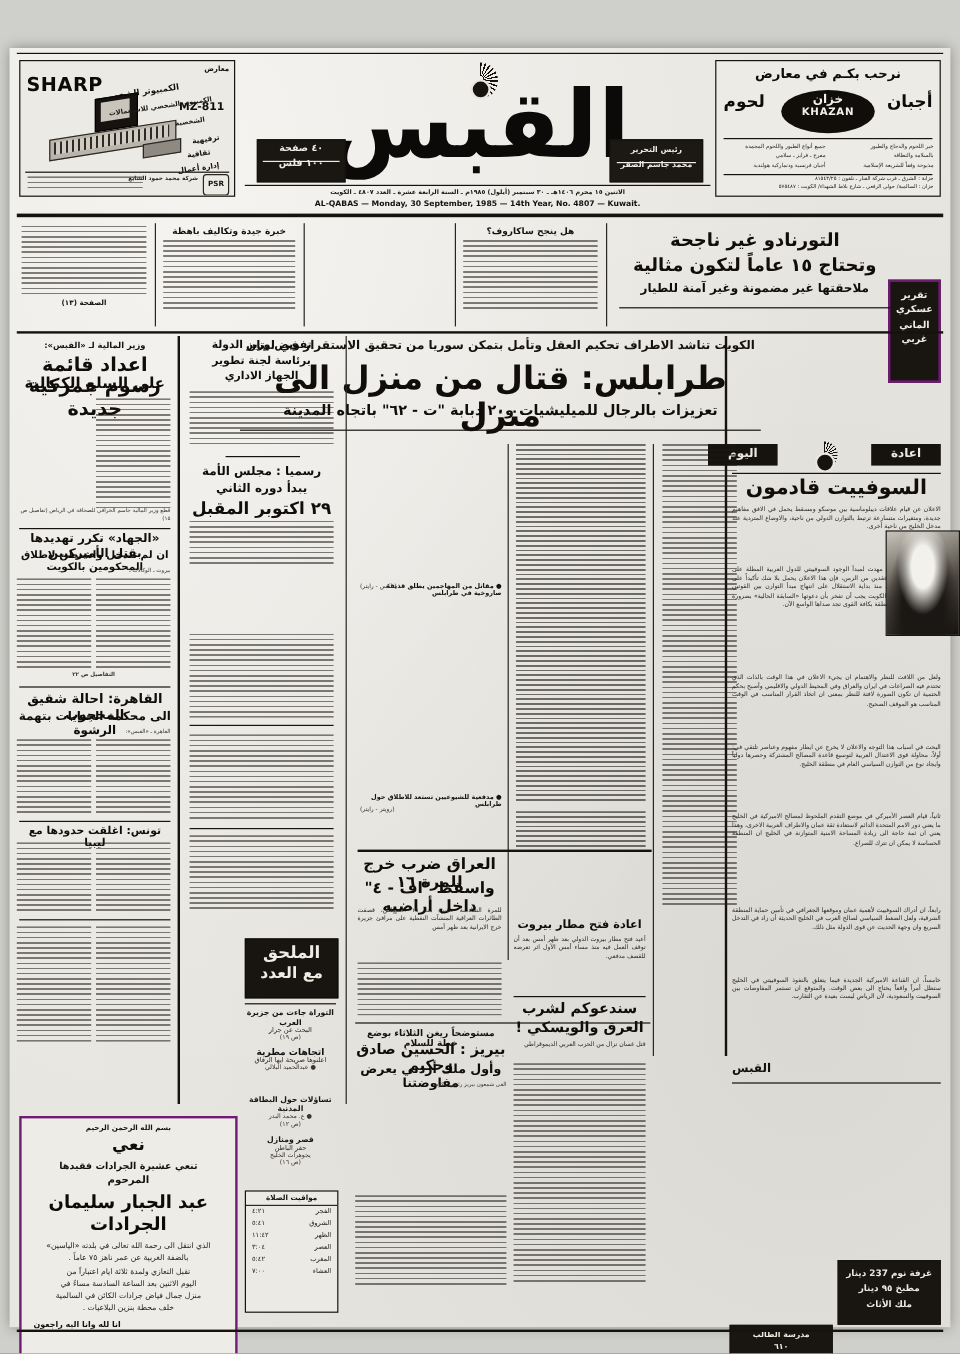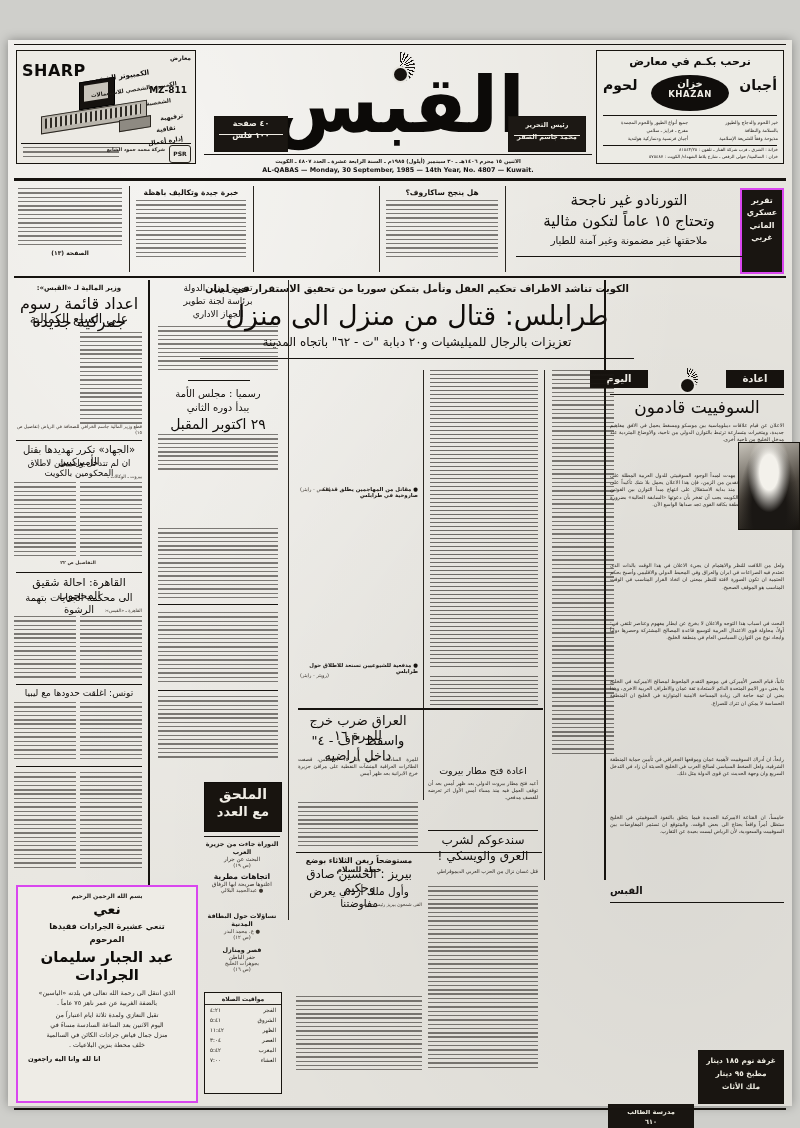--- a/index.html
+++ b/index.html
@@ -36,25 +36,25 @@
   .en{direction:ltr;unicode-bidi:isolate;}
 
   
   .rule{background:#16130f;}
   .hr1{height:1px;}
   .hr2{height:2px;}
   .hr3{height:3px;}
   .vr{width:1px;background:#2a2620;}
   .vr2{width:2px;background:#16130f;}
   .box{border:1px solid #17140f;}
-  .box2{border:2px solid #d946ef;}
+  .box2{border:2px solid #701a75;margin-top:45px;}
 
   
   .hd{
-    font-weight:normal;color:#100d0a;text-align:center;
+    font-weight:bold;color:#100d0a;text-align:center;
     line-height:1.15;letter-spacing:-.2px;
   }
   .kicker{
     font-size:7.5px;font-weight:bold;color:#16120e;text-align:center;
     line-height:1.25;
   }
   .body{
     font-size:5.1px;line-height:1.42;color:#2b2721;text-align:justify;
     text-align-last:right;
   }
@@ -262,21 +262,21 @@
     <div class="abs ar body" style="right:8px;top:432px;width:174px;">واذا كانت الكويت قد مهدت لمبدأ الوجود السوفييتي للدول العربية المطلة على الخليج قبل أكثر من عقدين من الزمن، فإن هذا الاعلان يحمل بلا شك تأكيداً على حسن التوجه الكويتي منذ بداية الاستقلال على انتهاج مبدأ التوازن بين القوتين العظميين. ولهذا فإن الكويت يجب أن تفخر بأن دعوتها «السابقة الحالية» بضرورة الاعتراف من دول المنطقة بكافة القوى تجد صداها الواسع الآن.</div>
     <div class="abs ar body" style="right:8px;top:522px;width:174px;">ولعل من اللافت للنظر والاهتمام ان يجيء الاعلان في هذا الوقت بالذات الذي تحتدم فيه الصراعات في ايران والعراق وفي المحيط الدولي والاقليمي وأصبح بحكم الحتمية ان تكون الصورة لافتة للنظر بمعنى ان اتخاذ القرار المناسب في الوقت المناسب هو الموقف الصحيح.</div>
     <div class="abs ar body" style="right:8px;top:580px;width:174px;">البحث في اسباب هذا التوجه والاعلان لا يخرج عن ايطار مفهوم وعناصر تلتقي في: أولاً، محاولة قوى الاعتدال العربية لتوسيع قاعدة المصالح المشتركة وحصرها دولياً وايجاد نوع من التوازن السياسي العام في منطقة الخليج.</div>
     <div class="abs ar body" style="right:8px;top:638px;width:174px;">ثانياً، قيام العصر الأميركي في موضع التقدم الملحوظ لمصالح الاميركية في الخليج ما يعني دور الامم المتحدة الدائم لاستعادة ثقة عمان والاطراف العربية الاخرى، وهذا يعني ان ثمة حاجة الى زيادة المساحة الامنية المتوازنة في الخليج ان المنطقة الحساسة لا يمكن ان تترك للصراع.</div>
     <div class="abs ar body" style="right:8px;top:716px;width:174px;">رابعاً، ان أدراك السوفييت لأهمية عمان وموقعها الجغرافي في تأمين حماية المنطقة الشرقية، ولعل الضغط السياسي لصالح العرب في الخليج الحديثة أن زاد في التدخل السريع وان وجهة الحديث عن قوى الدولة مثل ذلك.</div>
     <div class="abs ar body" style="right:8px;top:774px;width:174px;">خامساً، ان القناعة الاميركية الجديدة فيما يتعلق بالنفوذ السوفييتي في الخليج ستظل أمراً واقعاً يحتاج الى بعض الوقت. والمتوقع ان تستمر المفاوضات بين السوفييت والسعودية، لأن الرياض ليست بعيدة عن التقارب.</div>
     <div class="abs ar" style="right:8px;top:845px;width:174px;text-align:left;font-size:10px;font-weight:bold;color:#141110;">القبس</div>
     <div class="abs rule hr1" style="right:8px;top:862px;width:174px;"></div>
 
     <div class="abs adbox box" style="right:8px;top:1010px;width:84px;height:52px;">
-      <div class="ar" style="font-size:7.4px;font-weight:bold;text-align:center;margin-top:5px;">غرفة نوم ١٨٥ دينار</div>
+      <div class="ar" style="font-size:7.4px;font-weight:bold;text-align:center;margin-top:5px;">غرفة نوم 237 دينار</div>
       <div class="ar" style="font-size:7.4px;font-weight:bold;text-align:center;margin-top:4px;">مطبخ ٩٥ دينار</div>
       <div class="ar" style="font-size:7.4px;font-weight:bold;text-align:center;margin-top:4px;">ملك الأثاث</div>
     </div>
     <div class="abs adbox box" style="right:98px;top:1010px;width:84px;height:52px;">
       <div class="ar" style="font-size:6.6px;font-weight:bold;text-align:center;margin-top:3px;">مدرسة الطالب</div>
       <div class="ar" style="font-size:6.6px;font-weight:bold;text-align:center;margin-top:2px;">٦١٠</div>
 
     </div>
 
     <div class="abs vr2" style="left:140px;top:240px;height:640px;"></div>

